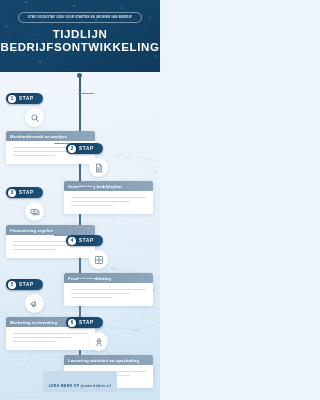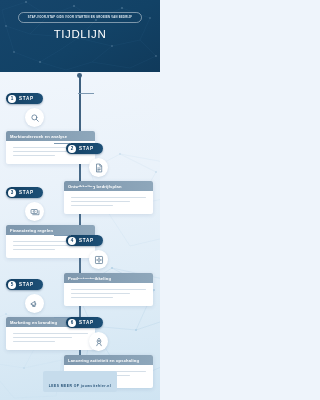--- a/index.html
+++ b/index.html
@@ -37,21 +37,21 @@
     display:flex; align-items:center; justify-content:center;
   }
   .hbadge span {
     font-size:2.7px; letter-spacing:.28px; color:#e8f1f8;
     font-weight:700; white-space:nowrap;
     transform:scale(1.0);
   }
   .htitle {
     position:absolute; top:28px; left:0; right:0;
     text-align:center; color:#ffffff;
-    font-weight:400; letter-spacing:.6px; line-height:1.12;
+    font-weight:700; letter-spacing:.6px; line-height:1.12;
   }
   .htitle .l1 { font-size:11.5px; display:block; }
   .htitle .l2 { font-size:11.5px; display:block; }
 
   
   #spine {
     position:absolute; left:79px; top:76px; width:1.6px; height:298px;
     background:linear-gradient(#3d5f7e,#5b7b97);
     border-radius:1px;
   }
@@ -177,20 +177,21 @@
           <circle cx="78" cy="38" r=".8"></circle>
       </g>
     </svg>
 
     <div class="hbadge">
       <span>STAP-VOOR-STAP GIDS VOOR STARTEN EN GROEIEN VAN BEDRIJF</span>
     </div>
 
     <div class="htitle">
       <span class="l1">TIJDLIJN</span>
+      <span class="l2">BEDRIJFSONTWIKKELING</span>
     </div>
   </div>
 
   <svg class="mesh right-top" viewBox="0 0 90 110">
     <g stroke="#9bc2dd" stroke-width=".4" fill="none" opacity=".8">
       <path d="M10 20 L40 4 L76 22 L58 54 L20 50 Z"></path>
       <path d="M58 54 L88 48 L84 88 L50 96 L20 50"></path>
       <path d="M40 4 L84 12 L88 48"></path>
     </g>
     <g fill="#8fb9d6">

